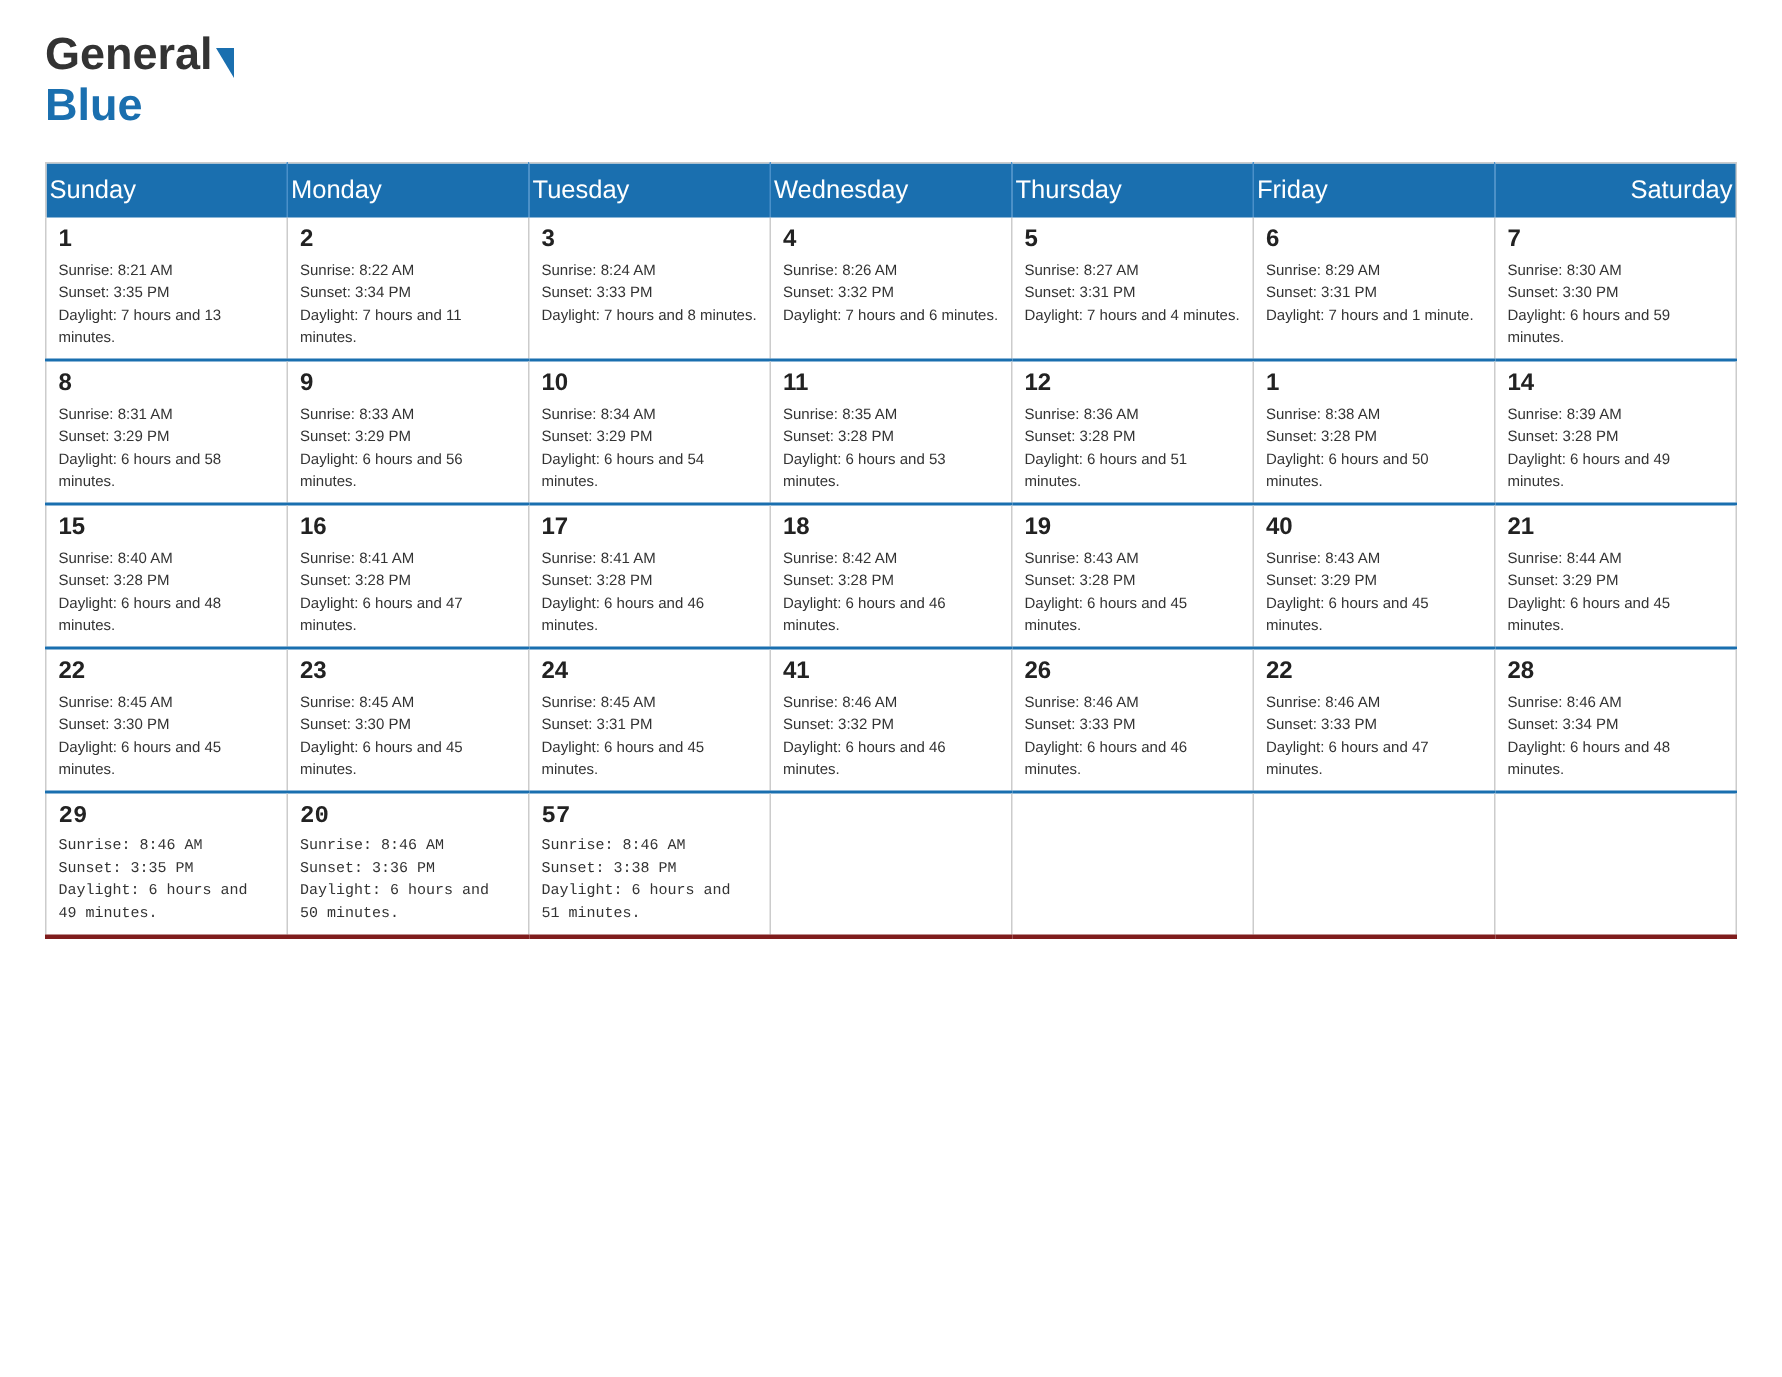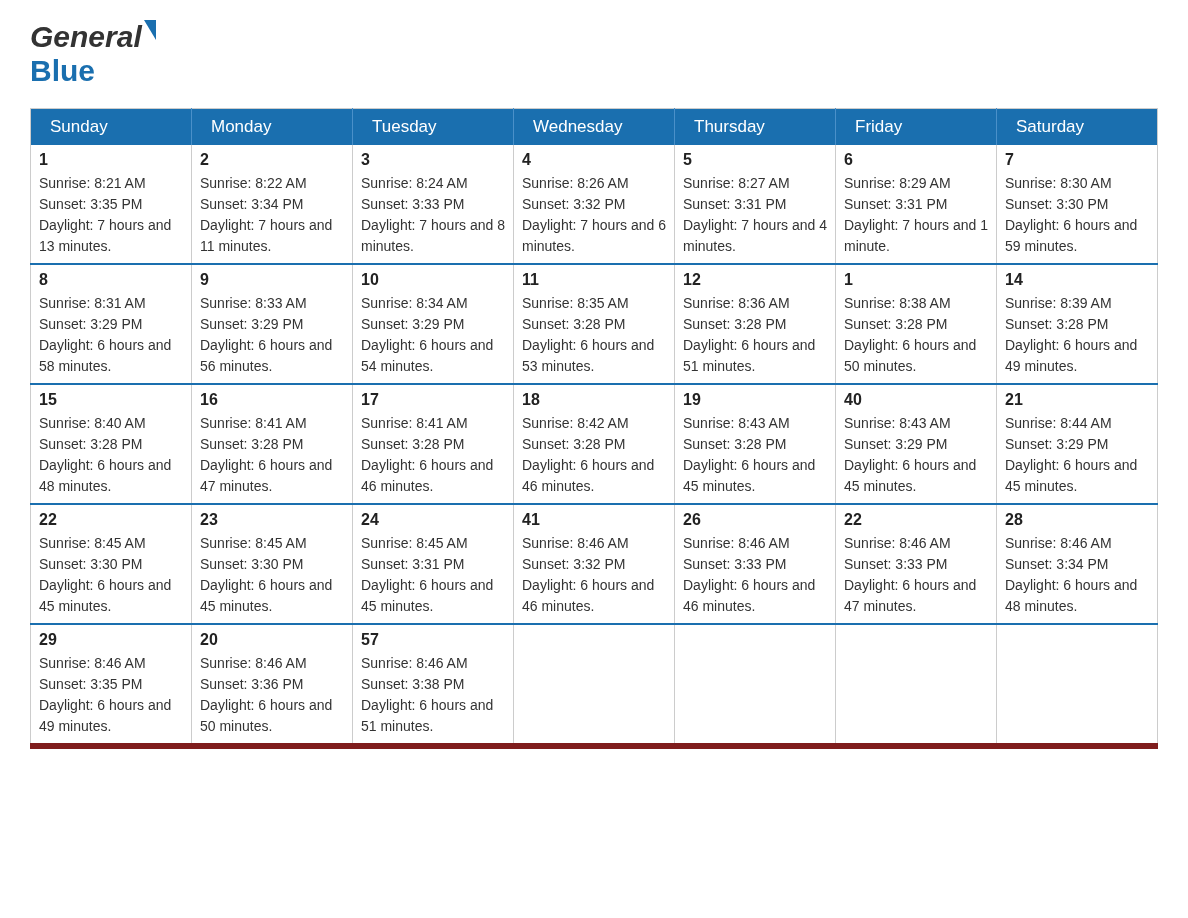--- a/index.html
+++ b/index.html
@@ -16,22 +16,21 @@
       align-items: flex-start;
       margin-bottom: 20px;
     }
     .logo {
       display: flex;
       flex-direction: column;
       align-items: flex-start;
     }
     .logo-line1 {
       display: flex;
-      align-items: flex-start;
-      font-style: italic;
+      align-items: flex-end;
     }
     .title-block {
       text-align: right;
     }
     .month-title {
       font-size: 52px;
       font-weight: normal;
       color: #222;
       line-height: 1.1;
     }
@@ -43,52 +42,54 @@
     .calendar {
       width: 100%;
       border-collapse: collapse;
       border: 1px solid #ccc;
     }
     .calendar th {
       background-color: #1a6faf;
       color: #fff;
       font-size: 17px;
       font-weight: normal;
-      padding: 8px 19px;
+      padding: 8px 2px;
       text-align: left;
       border-right: 1px solid #4a90c9;
     }
     .calendar th:last-child {
       border-right: none;
+      text-align: right;
     }
     .calendar td {
       vertical-align: top;
       padding: 6px 8px;
       border-right: 1px solid #ccc;
       border-bottom: 2px solid #1a6faf;
       width: 14.28%;
       font-size: 13px;
       color: #333;
       min-height: 100px;
     }
     .calendar td:last-child {
       border-right: none;
     }
     .calendar tr:last-child td {
-      border-bottom: 6px solid #7f1d1d;
+      border-bottom: 3px solid #7f1d1d;
+      font-family: Liberation Mono, monospace;
     }
     .day-number {
       font-size: 16px;
       font-weight: bold;
       color: #222;
       margin-bottom: 4px;
       display: block;
     }
     .day-info {
-      font-size: 14px;
+      font-size: 10px;
       line-height: 1.5;
       color: #333;
     }
     .empty-cell {
       background: #fff;
     }
   </style>
 </head>
 <body>
 

